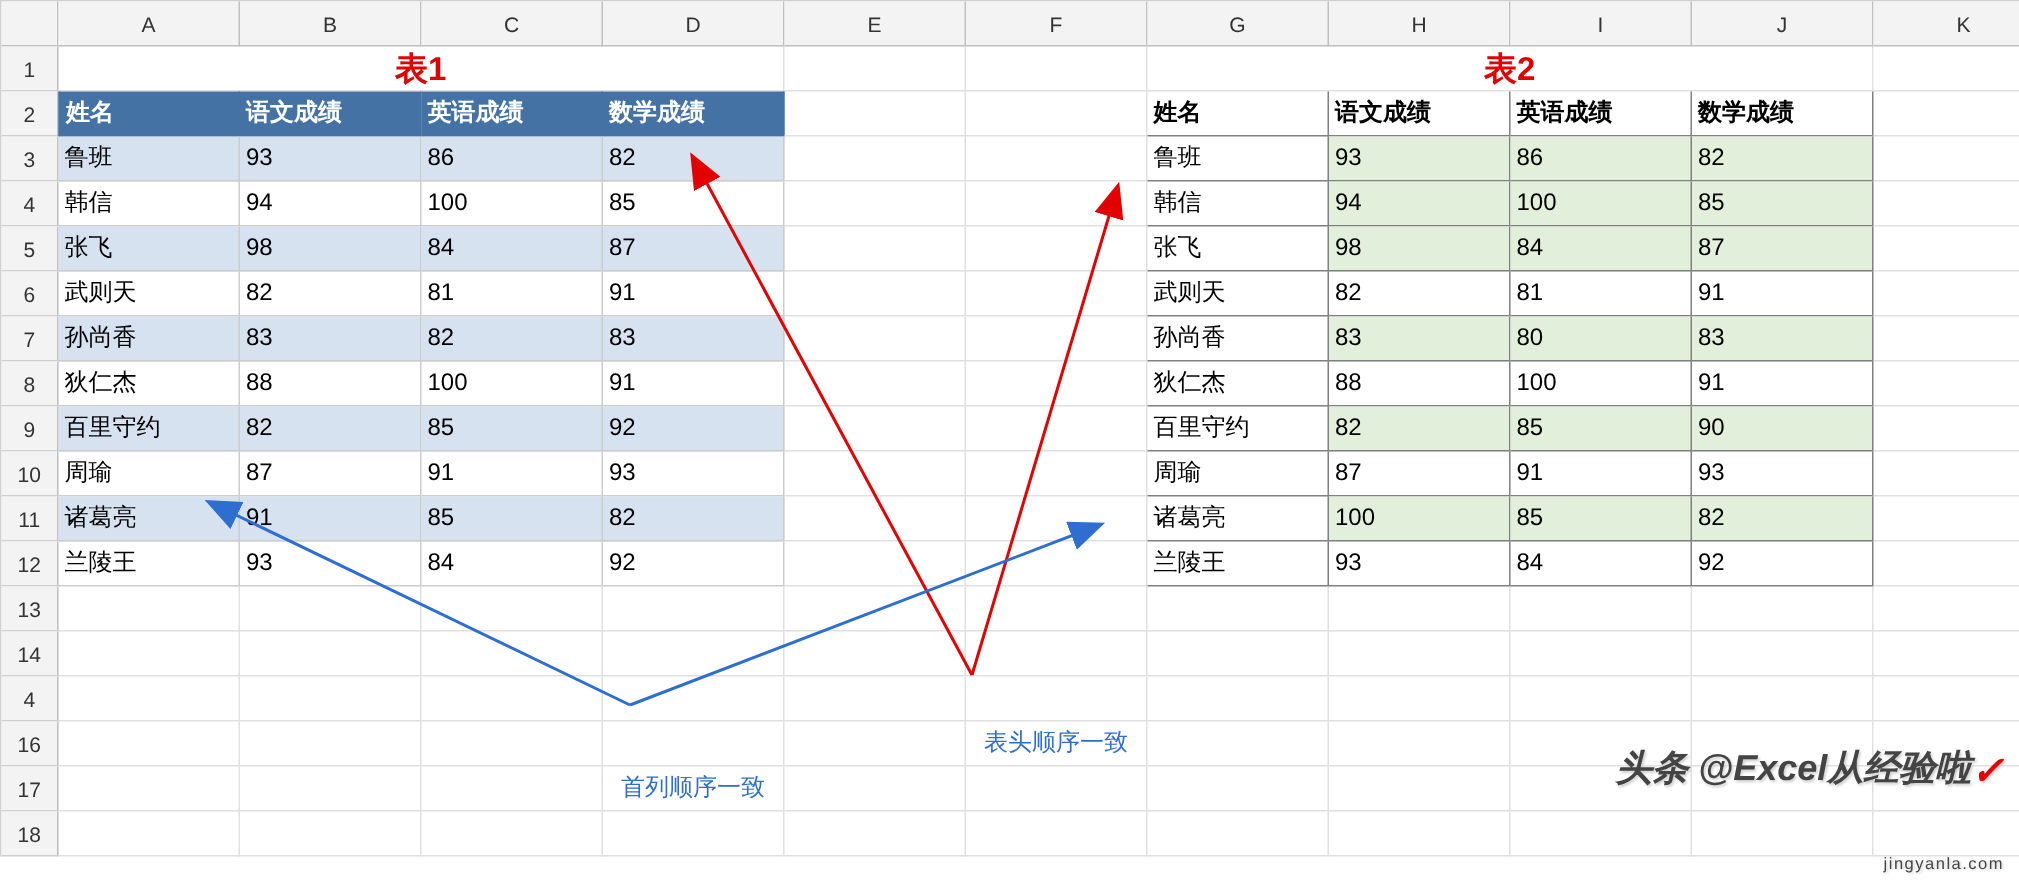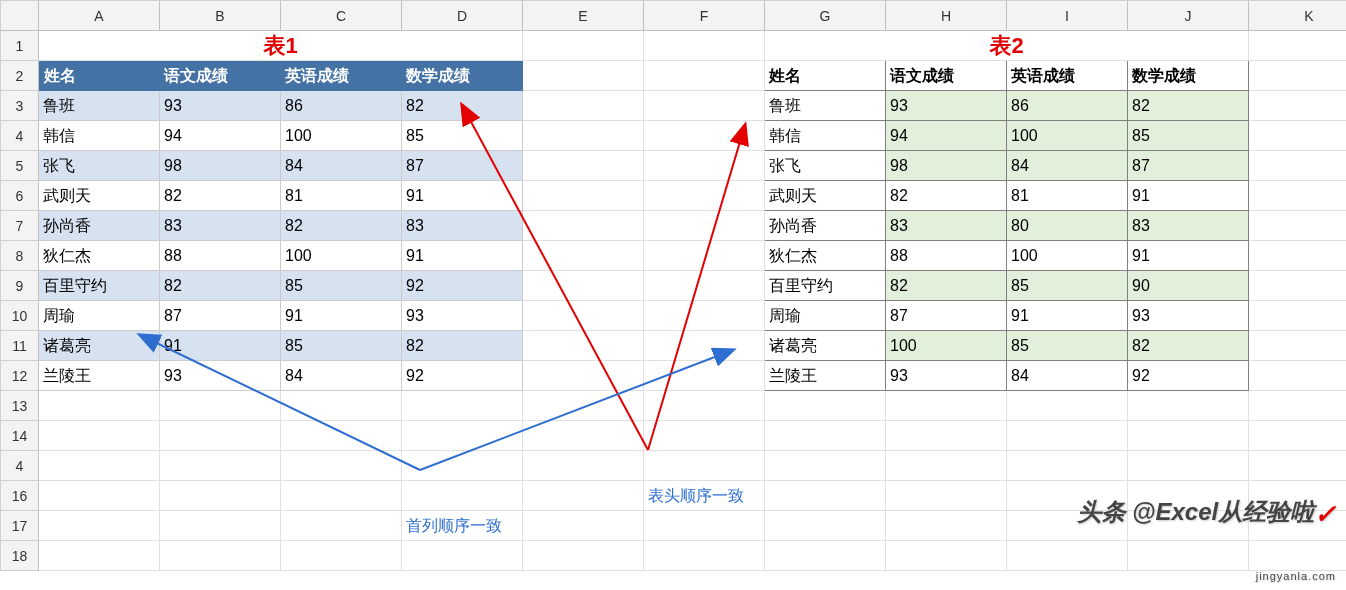--- a/index.html
+++ b/index.html
@@ -26,21 +26,21 @@
     .title1, .title2 { color: #e30000; font-weight: bold; font-size: 22px; text-align: center;}
     .merged-title { grid-column: span 4; }
     .t1-hdr { background: #4472a5; color: #fff; font-weight: bold; font-size: 16px; line-height:30px;
       border-right: 1px solid #4472a5; border-bottom: 1px solid #4472a5;}
     .t1-hdr.first { border-left: 1px solid #4472a5; }
     .t1-even { background: #d7e2f0; }
     .t1-cell { border-right:1px solid #ccc; border-bottom:1px solid #ccc;}
     .t2-hdr { font-weight: bold; font-size: 16px; border-bottom: 1px solid #808080;border-right:1px solid #808080;}
     .t2-cell { border-right: 1px solid #808080; border-bottom: 1px solid #808080; }
     .t2-shaded { background: #e2efda; }
-    .anno-blue { color: #2e6ed1; font-size: 16px; }
+    .anno-blue { color: #2e6ed1; font-size: 16px; text-align: center; }
     svg.overlay { position: absolute; top: 0; left: 0; pointer-events: none; }
     .watermark { position: absolute; right: 10px; bottom: 8px; font-size: 22px; font-weight:700;
       color: #444; font-style: italic; text-shadow: 1px 1px 2px #ccc; }
     .watermark .ch { font-size: 24px; }
     .watermark .sub { font-size: 11px; letter-spacing:1px; display:block; text-align:right; font-style:normal; font-weight:normal;margin-top:40px;}
     .checkmark { color: #e30000; font-size: 26px; vertical-align: middle; font-weight:bold;}
   </style>
 </head>
 <body>
 

